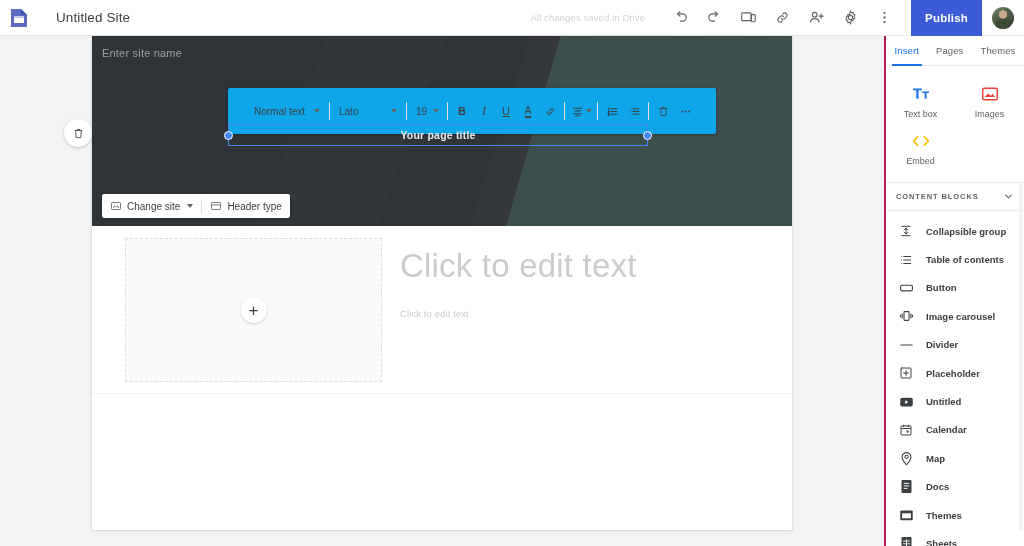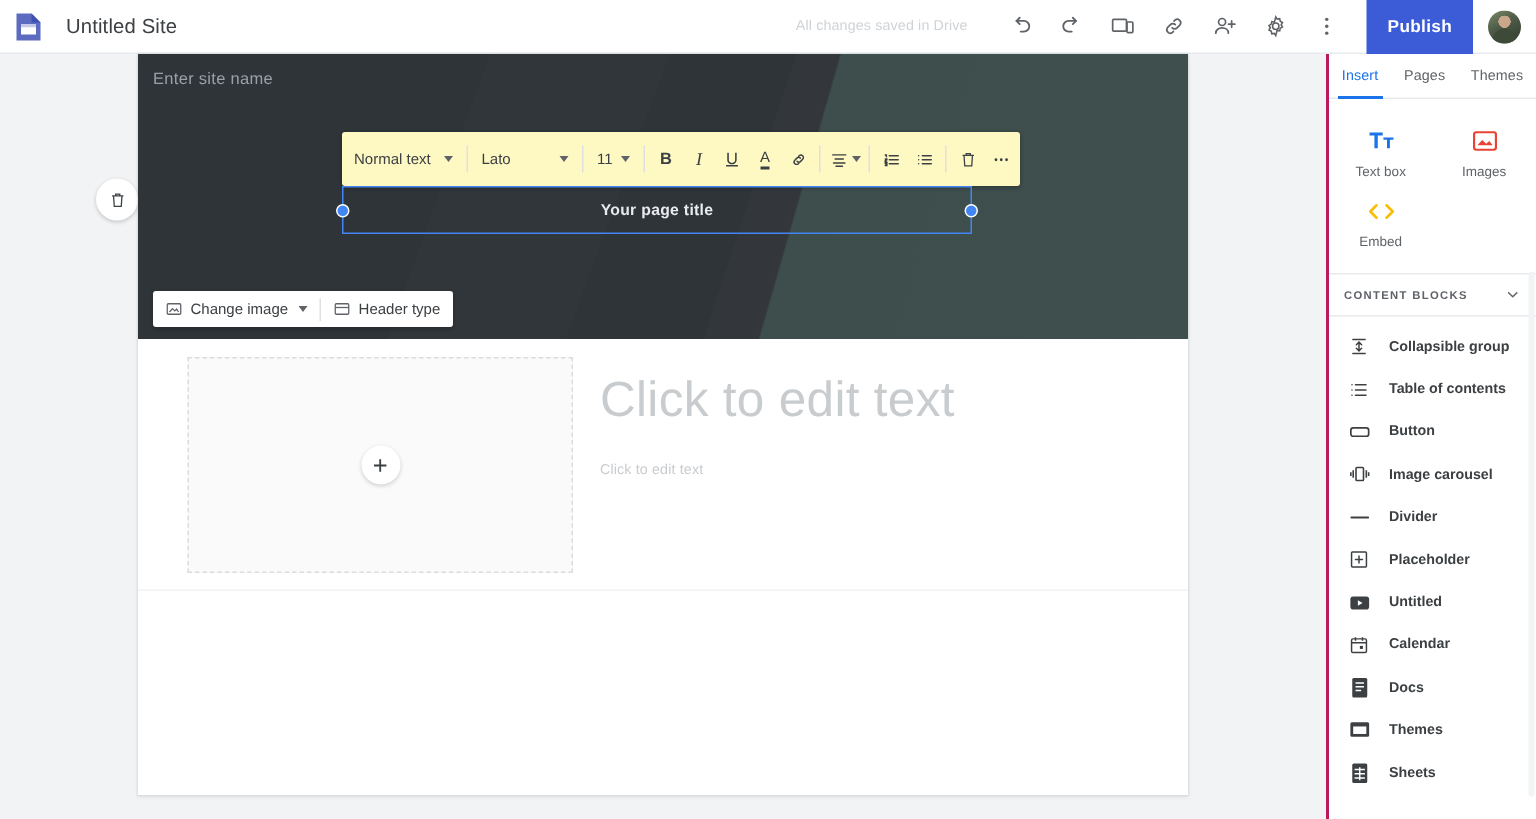--- a/index.html
+++ b/index.html
@@ -17,21 +17,21 @@
     background: #fff;
     display: flex; align-items: center;
     border-bottom: 1px solid #e8eaed;
   }
   .sites-logo {
     width: 18px; height: 20px; margin-left: 10px;
     position: relative; flex: 0 0 auto;
   }
   .sites-logo svg { display: block; }
   .site-title {
-    margin-left: 16px; font-size: 13.5px; color: #3c4043;
+    margin-left: 28px; font-size: 13.5px; color: #3c4043;
     letter-spacing: .1px; white-space: nowrap;
   }
   .topbar-spacer { flex: 1 1 auto; }
   .save-status {
     font-size: 9.5px; color: #cfd3d7; white-space: nowrap;
     margin-right: 18px; letter-spacing: .1px;
   }
   .tb-icon {
     width: 30px; height: 30px; margin: 0 2px;
     display: flex; align-items: center; justify-content: center;
@@ -96,44 +96,44 @@
     transform: skewX(-20deg);
   }
   .site-name-ph {
     position: absolute; left: 10px; top: 11px;
     font-size: 11px; color: #9aa0a6; letter-spacing: .2px;
   }
 
   
   .title-box {
     position: absolute; left: 136px; top: 88px;
-    width: 420px; height: 32px;
+    width: 420px; height: 22px;
     border: 1.5px solid #4285f4;
     display: flex; align-items: center; justify-content: center;
   }
   .title-text {
     font-size: 10.5px; color: #e8eaed; font-weight: bold;
     letter-spacing: .2px;
   }
   .handle {
     position: absolute; top: 50%; width: 9px; height: 9px;
     margin-top: -4.5px; border-radius: 50%;
     background: #4285f4; border: 1.5px solid #fff;
   }
   .handle.left { left: -5px; }
   .handle.right { right: -5px; }
 
   
   .text-toolbar {
     position: absolute; left: 136px; top: 52px;
-    height: 36px; background: #fef9c3;
+    height: 46px; background: #0ea5e9;
     border-radius: 2px;
     box-shadow: 0 1px 3px rgba(0,0,0,.22), 0 0 0 1px rgba(0,0,0,.03);
     display: flex; align-items: center;
-    padding: 0 2px;
+    padding: 0 20px;
   }
   .tt-sel {
     display: flex; align-items: center; height: 26px;
     padding: 0 6px; font-size: 10px; color: #3c4043;
     white-space: nowrap;
   }
   .tt-sel .lbl { margin-right: 6px; }
   .caret {
     width: 0; height: 0;
     border-left: 3.5px solid transparent;
@@ -347,21 +347,21 @@
           <span class="lbl">Normal text</span>
           <span class="caret"></span>
         </div>
         <div class="tt-sep"></div>
         <div class="tt-sel" style="width:70px;justify-content:space-between">
           <span class="lbl">Lato</span>
           <span class="caret"></span>
         </div>
         <div class="tt-sep"></div>
         <div class="tt-sel" style="width:34px;justify-content:space-between">
-          <span class="lbl">11</span>
+          <span class="lbl">19</span>
           <span class="caret"></span>
         </div>
         <div class="tt-sep"></div>
 
         <div class="tt-btn">
             <b style="font-size:11px">B</b>
           </div>
         <div class="tt-btn">
             <i style="font-family:'Liberation Serif',serif;font-size:12px">I</i>
           </div>
@@ -415,21 +415,21 @@
         <span class="handle left"></span>
         <span class="handle right"></span>
       </div>
 
       <div class="hdr-controls">
         <div class="hc-btn">
           <svg width="12" height="12" viewBox="0 0 24 24" fill="none" stroke="#5f6368" stroke-width="1.7">
             <rect x="3" y="5" width="18" height="14" rx="1.5"></rect>
             <path d="M6 16l4-4.5 3 3 2.5-2.5L18 16"></path>
           </svg>
-          <span>Change image</span>
+          <span>Change site</span>
           <span class="caret" style="margin-left:7px"></span>
         </div>
         <div class="hc-sep"></div>
         <div class="hc-btn">
           <svg width="12" height="12" viewBox="0 0 24 24" fill="none" stroke="#5f6368" stroke-width="1.7">
             <rect x="3" y="5" width="18" height="14" rx="1.5"></rect>
               <path d="M3 10h18"></path>
           </svg>
           <span>Header type</span>
         </div>
@@ -566,20 +566,29 @@
       <span class="cb-ico">
         <svg width="14" height="14" viewBox="0 0 24 24" fill="none" stroke="#3c4043" stroke-width="1.7">
           <rect x="3.5" y="5" width="17" height="15.5" rx="1.5"></rect>
           <path d="M3.5 9.5h17M8 3v4M16 3v4"></path>
           <rect x="13" y="13" width="3.5" height="3.5" fill="#3c4043" stroke="none"></rect>
         </svg>
       </span>
       <span class="cb-lbl">Calendar</span>
     </div>
 
+    <div class="cb-item">
+      <span class="cb-ico">
+        <svg width="13" height="15" viewBox="0 0 20 24" fill="none" stroke="#3c4043" stroke-width="1.7">
+          <path d="M10 22s7-7.3 7-12.4A7 7 0 1 0 3 9.6C3 14.7 10 22 10 22z"></path>
+          <circle cx="10" cy="9.3" r="2.6"></circle>
+        </svg>
+      </span>
+      <span class="cb-lbl">Map</span>
+    </div>
 
     <div class="cb-item">
       <span class="cb-ico">
         <svg width="13" height="15" viewBox="0 0 20 24" fill="#3c4043">
           <rect x="2" y="1.5" width="16" height="21" rx="1.6"></rect>
           <path d="M5.5 7h9M5.5 11h9M5.5 15h6" stroke="#fff" stroke-width="1.5" fill="none"></path>
         </svg>
       </span>
       <span class="cb-lbl">Docs</span>
     </div>

